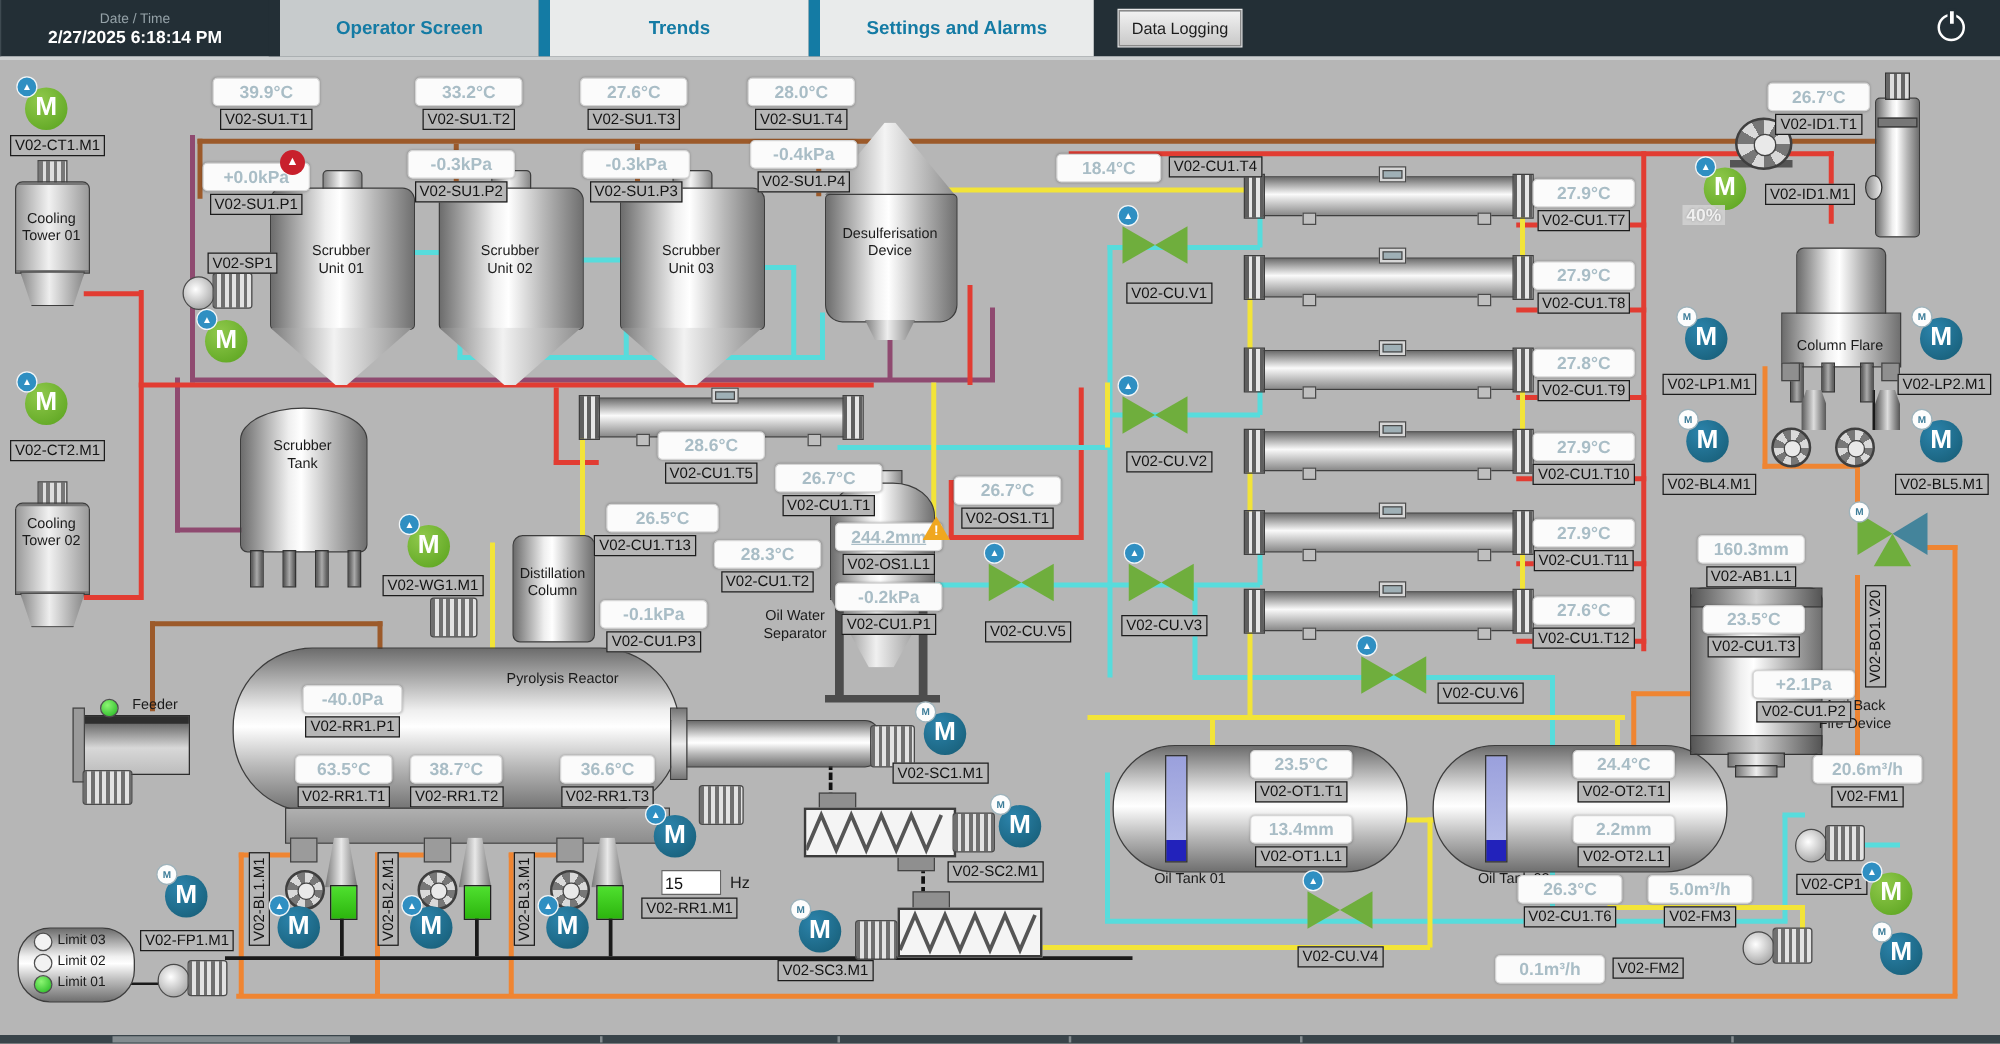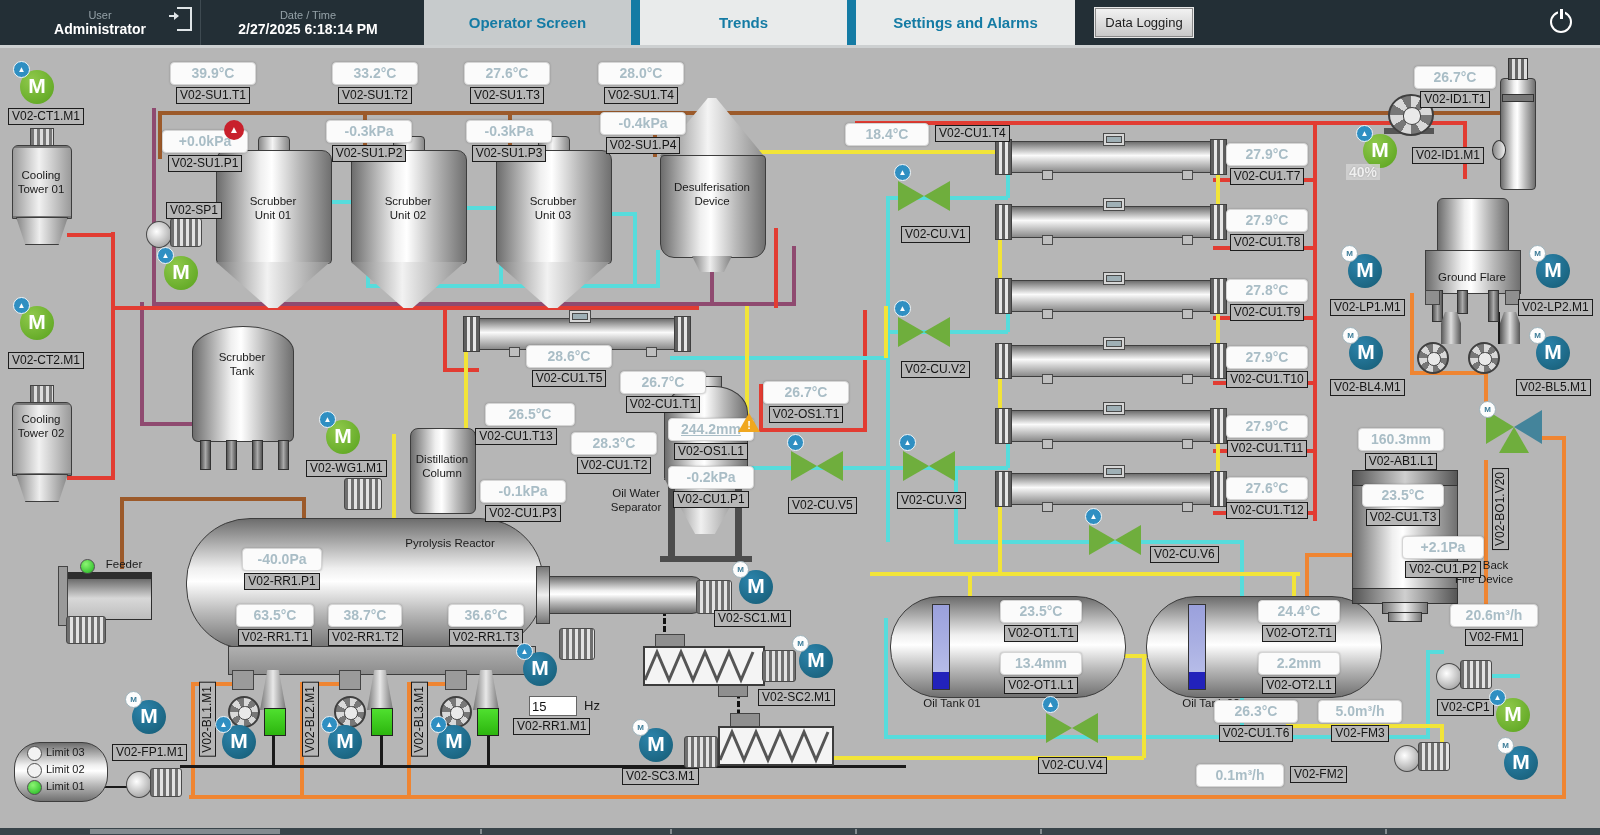--- a/index.html
+++ b/index.html
@@ -91,25 +91,20 @@
   #bstrip .seg{position:absolute;top:1px;height:5px;background:#848c90;}
   .pct{position:absolute;z-index:46;background:rgba(210,210,210,.85);color:#efefef;font-weight:bold;font-size:14px;padding:0 3px;
        text-shadow:0 0 2px #999;}
 </style>
 </head>
 <body>
 
 <div id="stage">
 
   <div id="hdr">
-    <div class="hsec" id="sec-user">
-      <div class="lab">User</div>
-      <div class="val">Administrator</div>
-      <div class="doorico"></div>
-    </div>
     <div class="hsec" id="sec-dt">
       <div class="lab">Date / Time</div>
       <div class="val">2/27/2025 6:18:14 PM</div>
     </div>
     <div class="gap"></div>
     <div class="tab active">Operator Screen</div>
     <div class="tabdiv"></div>
     <div class="tab idle">Trends</div>
     <div class="tabdiv"></div>
     <div class="tab idle" style="width:219px">Settings and Alarms</div>
@@ -442,21 +437,21 @@
 Device</div>
       <div class="txt" style="position: absolute; left: 212px; top: 350px; width: 60px;">Scrubber
 Tank</div>
       <div class="txt" style="position: absolute; left: 412px; top: 452px; width: 60px;">Distillation
 Column</div>
       <div class="txt" style="position: absolute; left: 398px; top: 536px; width: 104px;">Pyrolysis Reactor</div>
       <div class="txt" style="position: absolute; left: 604px; top: 486px; width: 64px;">Oil Water
 Separator</div>
       <div class="txt" style="position: absolute; left: 916px; top: 696px; width: 72px;">Oil Tank 01</div>
       <div class="txt" style="position: absolute; left: 1175px; top: 696px; width: 72px;">Oil Tank 02</div>
-      <div class="txt" style="position: absolute; left: 1430px; top: 270px; width: 84px;">Ground Flare</div>
+      <div class="txt" style="position: absolute; left: 1430px; top: 270px; width: 84px;">Column Flare</div>
       <div class="txt" style="position: absolute; left: 1448px; top: 558px; width: 72px;">Anti Back
 Fire Device</div>
       <div class="txt" style="position: absolute; left: 100px; top: 557px; width: 48px;">Feeder</div>
       <div class="pct" style="position: absolute; left: 1346px; top: 164px;">40%</div>
       <div class="m g" style="position: absolute; left: 20px; top: 70px;">
         <div class="bdg dot">▲</div>
       </div>
       <div class="m g" style="position: absolute; left: 20px; top: 306px;">
         <div class="bdg dot">▲</div>
       </div>

